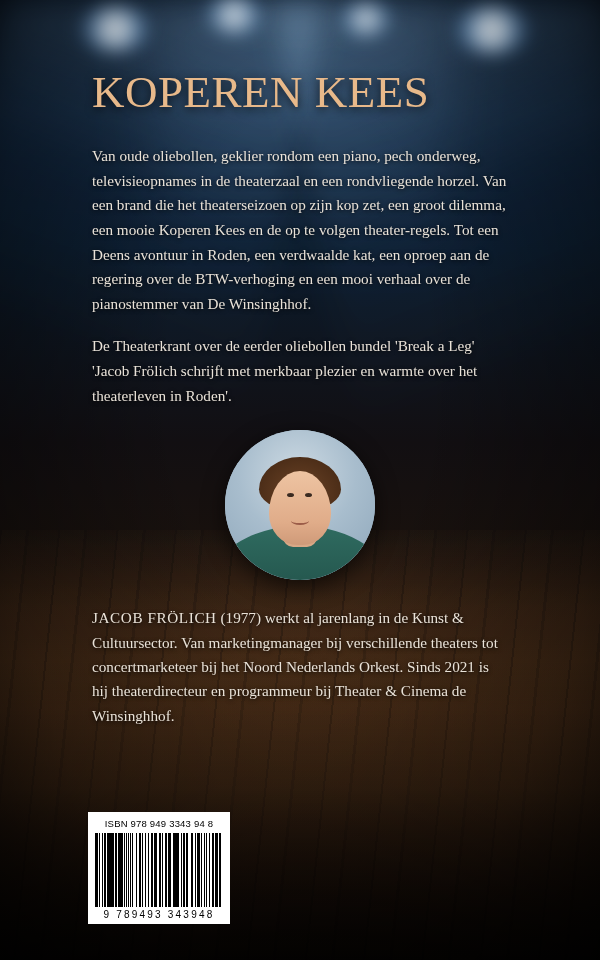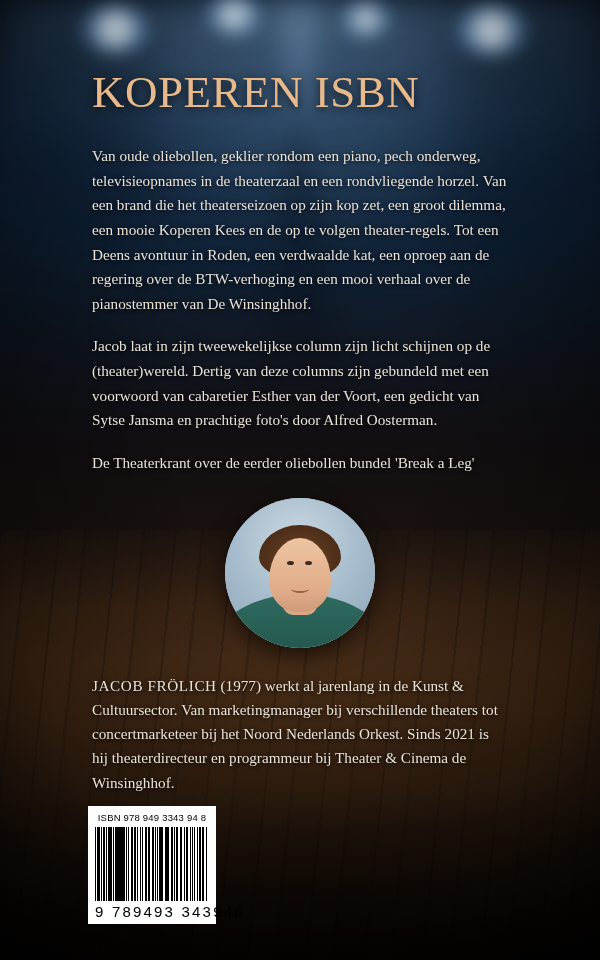--- a/index.html
+++ b/index.html
@@ -227,21 +227,21 @@
     font-variant: small-caps;
     letter-spacing: 0.6px;
     text-align: center;
   }
 
   
   .barcode-box {
     position: absolute;
     left: 88px;
     bottom: 36px;
-    width: 128px;
+    width: 142px;
     background: #ffffff;
     padding: 6px 7px 4px 7px;
     box-sizing: border-box;
     text-align: center;
   }
   .isbn-text {
     font-family: "Liberation Sans", sans-serif;
     font-size: 9.5px;
     color: #000;
     letter-spacing: 0.2px;
@@ -251,21 +251,21 @@
   .bars {
     height: 74px;
     display: flex;
     align-items: stretch;
     gap: 0;
     justify-content: center;
   }
   .bars span { display: block; background: #000; }
   .barcode-digits {
     font-family: "Liberation Sans", sans-serif;
-    font-size: 15px;
+    font-size: 10px;
     color: #000;
     letter-spacing: 2.2px;
     margin-top: 2px;
     white-space: nowrap;
   }
 </style>
 </head>
 <body>
 
 <div class="cover">
@@ -277,27 +277,27 @@
   <div class="spot spot-core spot-1"></div>
   <div class="spot spot-core spot-2"></div>
   <div class="spot spot-core spot-3"></div>
   <div class="spot spot-core spot-4"></div>
   <div class="bg-floor"></div>
   <div class="bg-floor-dark"></div>
   <div class="vignette"></div>
 
   <div class="content">
 
-    <h1 class="title">KOPEREN ISBN</h1>
+    <h1 class="title">KOPEREN KEES</h1>
 
     <div class="blurb">
       <p>Van oude oliebollen, geklier rondom een piano, pech onderweg, televisieopnames in de theaterzaal en een rondvliegende horzel. Van een brand die het theaterseizoen op zijn kop zet, een groot dilemma, een mooie Koperen Kees en de op te volgen theater-regels. Tot een Deens avontuur in Roden, een verdwaalde kat, een oproep aan de regering over de BTW-verhoging en een mooi verhaal over de pianostemmer van De Winsinghhof.</p>
-      <p>Jacob laat in zijn tweewekelijkse column zijn licht schijnen op de (theater)wereld. Dertig van deze columns zijn gebundeld met een voorwoord van cabaretier Esther van der Voort, een gedicht van Sytse Jansma en prachtige foto's door Alfred Oosterman.</p>
       <p>
         <span>De Theaterkrant over de eerder oliebollen bundel </span><span class="quote-italic">'Break a Leg'</span><br>
+        <span class="quote-italic">'Jacob Frölich schrijft met merkbaar plezier en warmte over het theaterleven in Roden'.</span>
       </p>
     </div>
 
     <div class="portrait-wrap">
       <div class="portrait">
         <div class="sky"></div>
         <div class="shoulders"></div>
         <div class="neck"></div>
         <div class="hair"></div>
         <div class="face"></div>

